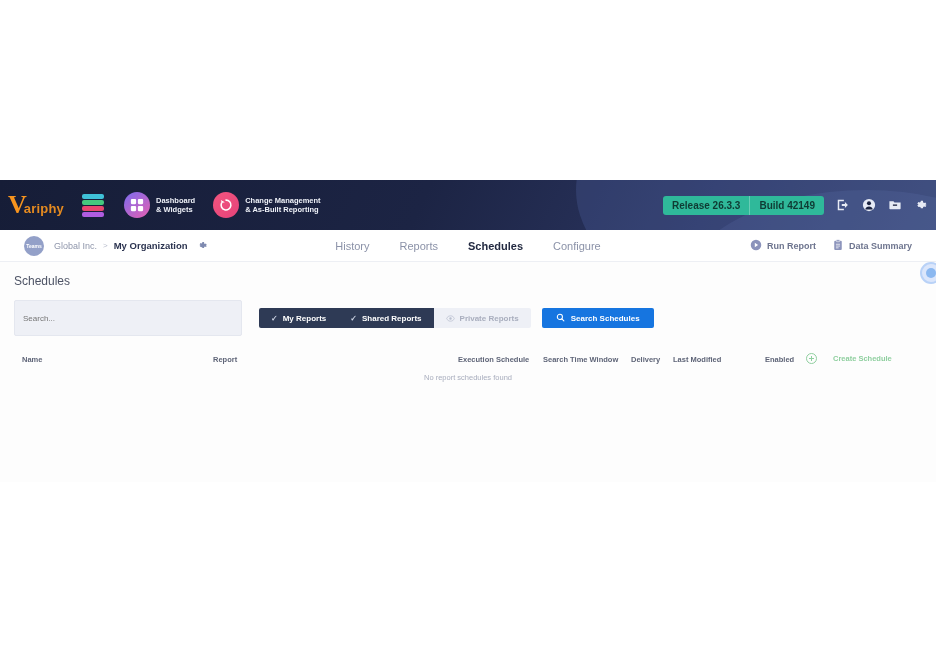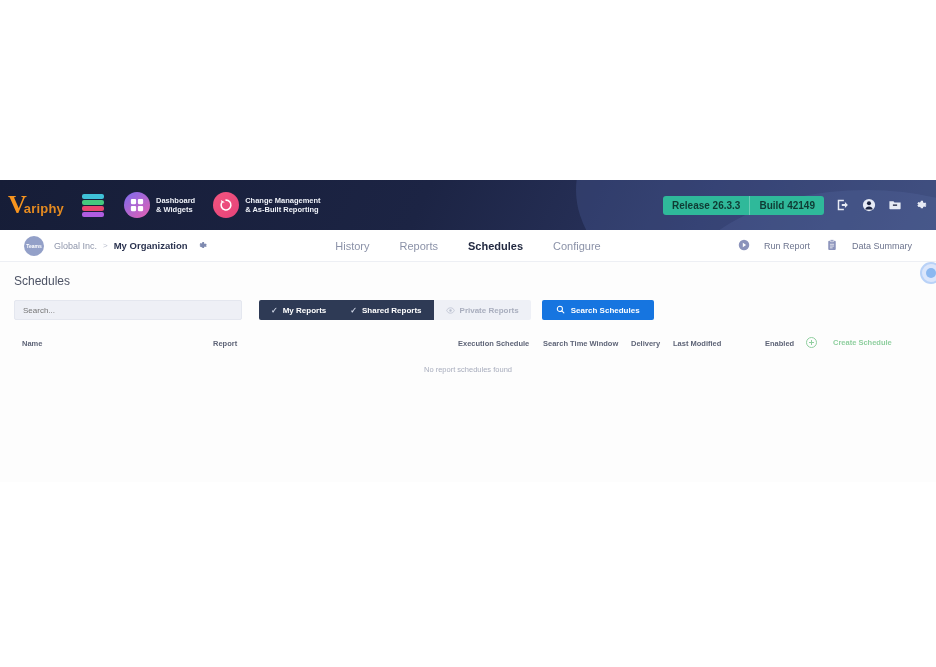--- a/index.html
+++ b/index.html
@@ -138,32 +138,32 @@
   .ctab {
     font-size: 11px; color: #8b92a8; cursor: pointer;
     pointer-events: auto;
   }
   .ctab.active { color: #232a41; font-weight: 700; }
 
   .crumb-actions {
     margin-left: auto; display: flex; align-items: center; gap: 16px;
     position: relative; z-index: 2;
   }
-  .caction { display: flex; align-items: center; gap: 14px; cursor: pointer; }
+  .caction { display: flex; align-items: center; gap: 5px; cursor: pointer; font-weight: bold; }
   .caction svg { width: 12px; height: 12px; fill: #8b93bb; }
   .caction span { font-size: 9px; color: #6d7governs; }
   .caction span { font-size: 9px; color: #6d748e; }
 
   
   .content { padding: 12px 14px 0 14px; position: relative; }
   .page-title { font-size: 12px; color: #4d5365; margin-bottom: 12px; }
 
   .filter-row { display: flex; align-items: center; gap: 0; }
   .search-input {
-    width: 228px; height: 20px;
+    width: 228px; height: 36px;
     background: #eef0f6; border: 1px solid #e4e7ef;
     border-radius: 2px;
     font-size: 8px; color: #9aa0b3;
     padding: 0 8px;
     font-family: "Liberation Sans", sans-serif;
     outline: none;
   }
   .toggle-group { display: flex; margin-left: 17px; border-radius: 2px; overflow: hidden; }
   .tg-btn {
     display: flex; align-items: center; gap: 5px;
@@ -202,21 +202,21 @@
     border: 1.4px solid #8fcf9f; position: relative; flex: 0 0 11px;
   }
   .create-link .plus::before, .create-link .plus::after {
     content: ""; position: absolute; background: #8fcf9f;
   }
   .create-link .plus::before { left: 2px; right: 2px; top: 3.7px; height: 1.4px; }
   .create-link .plus::after  { top: 2px; bottom: 2px; left: 3.7px; width: 1.4px; }
   .create-link span { font-size: 7.5px; font-weight: 700; color: #8fcf9f; white-space: nowrap; }
 
   .empty-row {
-    margin-top: 8px; text-align: center;
+    margin-top: 0; text-align: center;
     font-size: 7.5px; color: #a8adbd;
   }
 
   
   .edge-dot {
     position: absolute; right: -6px; top: 82px;
     width: 22px; height: 22px; border-radius: 50%;
     background: #dbe6fb; border: 2px solid #b9d2f7; z-index: 6;
   }
   .edge-dot::after {

